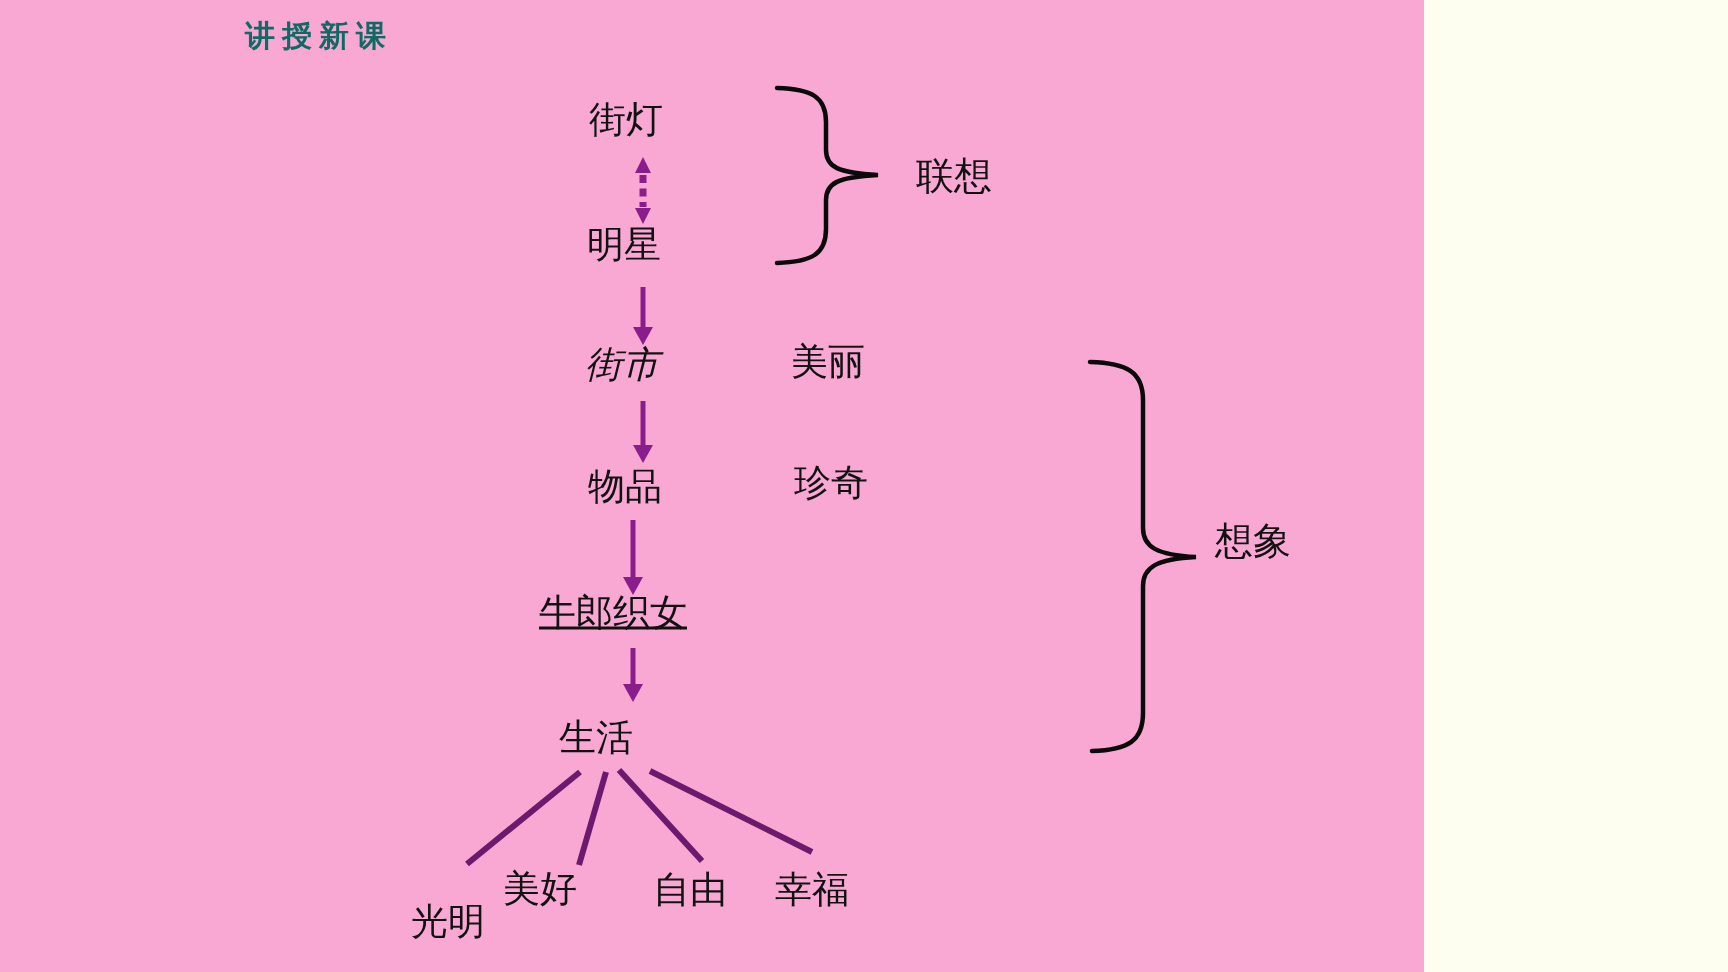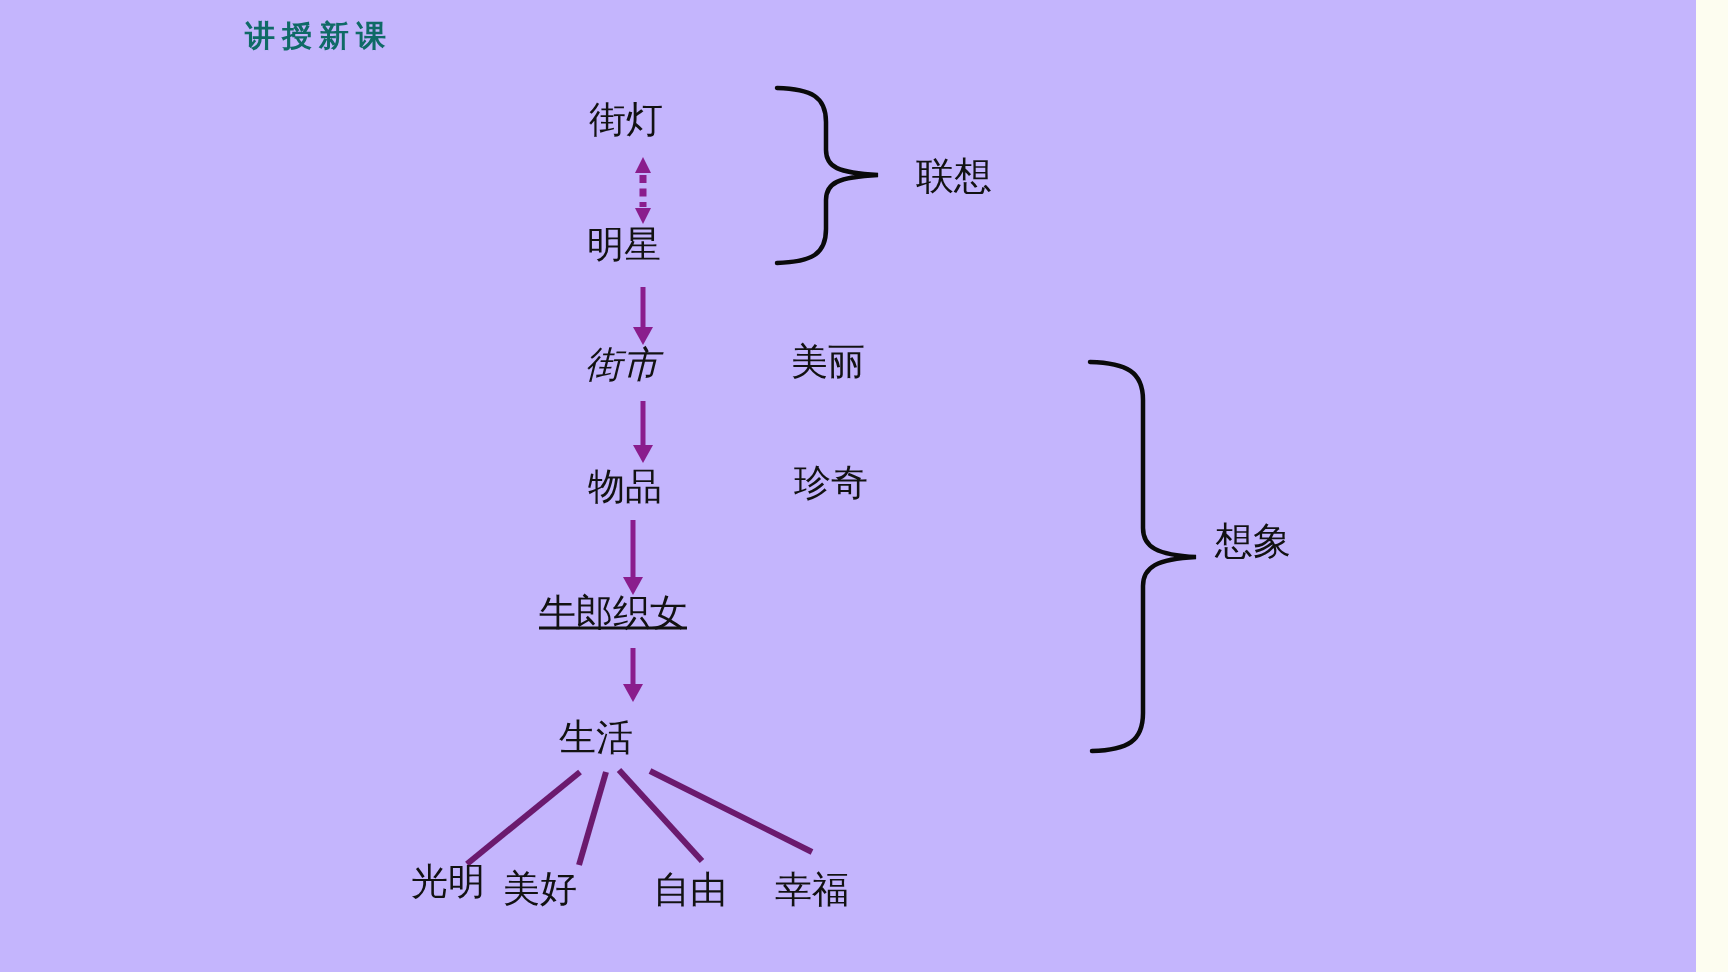--- a/index.html
+++ b/index.html
@@ -2,23 +2,23 @@
 <html><head>
 <meta charset="utf-8">
 <style>
   html, body {
     margin: 0;
     padding: 0;
     background: #FDFDF0;
   }
   .canvas {
     position: relative;
-    width: 1696px;
+    width: 1424px;
     height: 972px;
-    background: #c4b5fd;
+    background: #f9a8d4;
     overflow: hidden;
     font-family: "Liberation Serif", "DejaVu Serif", serif;
   }
   .page-title {
     position: absolute;
     left: 245px;
     top: 16px;
     font-family: "Liberation Sans", "DejaVu Sans", sans-serif;
     font-size: 30px;
     font-weight: bold;
@@ -109,18 +109,18 @@
   <div class="node" style="left:625px; top:486px;">物品</div>
   <div class="node" style="left:613px; top:612px;text-decoration:underline;">牛郎织女</div>
   <div class="node" style="left:596px; top:737px;">生活</div>
 
   <div class="attr" style="left:828px; top:361px;">美丽</div>
   <div class="attr" style="left:831px; top:482px;">珍奇</div>
 
   <div class="brace-label" style="left:954px; top:176px;">联想</div>
   <div class="brace-label" style="left:1253px; top:541px;">想象</div>
 
-  <div class="leaf" style="left:448px; top:881px;">光明</div>
+  <div class="leaf" style="left:448px; top:921px;">光明</div>
   <div class="leaf" style="left:540px; top:888px;">美好</div>
   <div class="leaf" style="left:690px; top:889px;">自由</div>
   <div class="leaf" style="left:812px; top:889px;">幸福</div>
 
 </div>
 
 </body></html>

